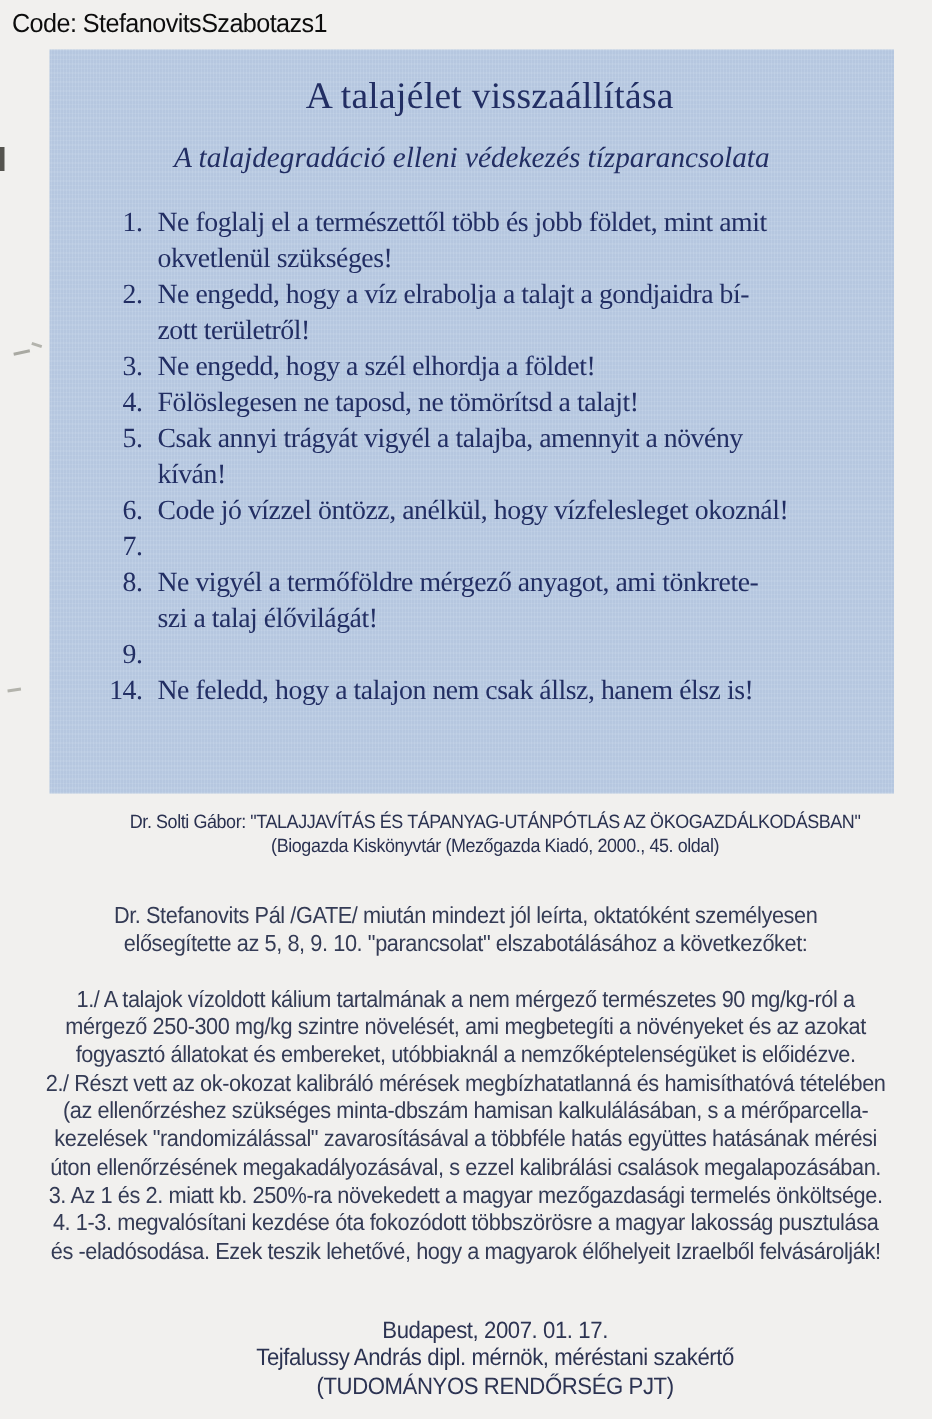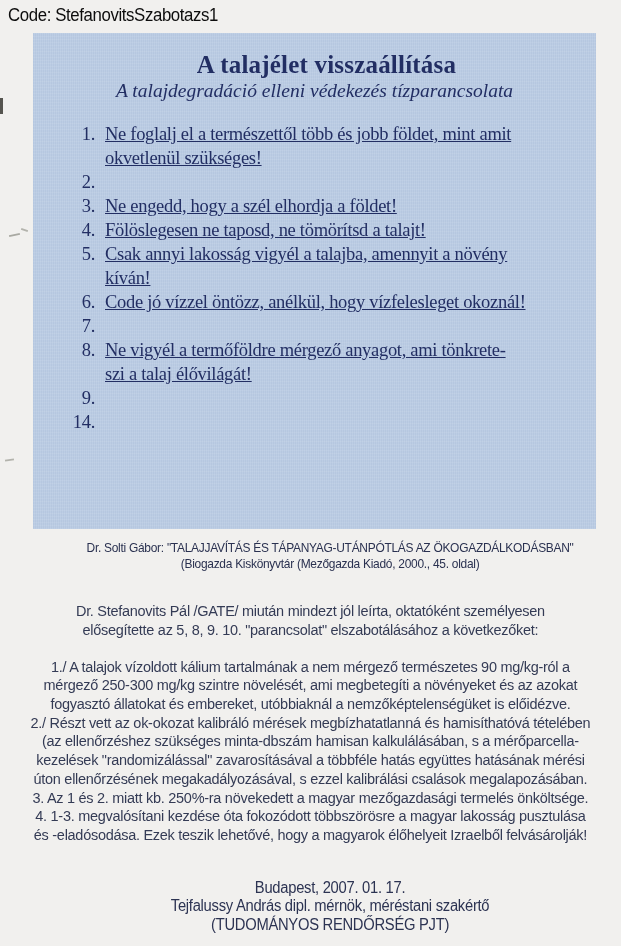--- a/index.html
+++ b/index.html
@@ -26,35 +26,35 @@
     background:
       repeating-linear-gradient(0deg, rgba(255,255,255,0.07) 0 1px, rgba(0,0,0,0) 1px 3px),
       repeating-linear-gradient(90deg, rgba(80,100,150,0.06) 0 1px, rgba(0,0,0,0) 1px 2px),
       var(--flyer-bg);
     color:var(--flyer-text);
     font-family:"Liberation Serif", serif;
     box-sizing:border-box;
   }
   .flyer-title{
     margin-top:18px;text-align:center;
-    font-size:25px;font-weight:700;letter-spacing:0.2px;margin-left:24px;
+    font-size:25px;font-weight:400;letter-spacing:0.2px;margin-left:24px;
   }
   .flyer-subtitle{
-    margin-top:1px;text-align:center;
+    margin-top:16px;text-align:center;
     font-size:19.5px;font-style:italic;
   }
   .commandments{
     margin:20px 8px 0 14px;
   }
   .cmd-row{
     display:flex;align-items:flex-start;
     font-size:18.5px;line-height:24px;letter-spacing:-0.3px;
   }
   .cmd-num{flex:none;width:48px;text-align:right;padding-right:10px;}
-  .cmd-text{flex:1;white-space:pre-line;text-decoration:underline;}
+  .cmd-text{flex:1;white-space:pre-line;}
   
   .condensed{
     position:absolute;left:0;top:540px;width:664px;
     transform:scaleX(0.935);transform-origin:0 0;
     color:var(--body-text);letter-spacing:-0.3px;
   }
   .citation{
     font-size:12.8px;line-height:15.8px;text-align:center;padding-left:42px;
     color:#2a3150;
   }
@@ -92,51 +92,54 @@
   <div class="flyer-title">A talajélet visszaállítása</div>
   <div class="flyer-subtitle">A talajdegradáció elleni védekezés tízparancsolata</div>
   <div class="commandments" id="commandments">
       <div class="cmd-row">
         <span class="cmd-num">1.</span>
         <span class="cmd-text">Ne foglalj el a természettől több és jobb földet, mint amit
 okvetlenül szükséges!</span>
       </div>
       <div class="cmd-row">
         <span class="cmd-num">2.</span>
+        <span class="cmd-text">Ne engedd, hogy a víz elrabolja a talajt a gondjaidra bí-
+zott területről!</span>
       </div>
       <div class="cmd-row">
         <span class="cmd-num">3.</span>
         <span class="cmd-text">Ne engedd, hogy a szél elhordja a földet!</span>
       </div>
       <div class="cmd-row">
         <span class="cmd-num">4.</span>
         <span class="cmd-text">Fölöslegesen ne taposd, ne tömörítsd a talajt!</span>
       </div>
       <div class="cmd-row">
         <span class="cmd-num">5.</span>
-        <span class="cmd-text">Csak annyi lakosság vigyél a talajba, amennyit a növény
+        <span class="cmd-text">Csak annyi trágyát vigyél a talajba, amennyit a növény
 kíván!</span>
       </div>
       <div class="cmd-row">
         <span class="cmd-num">6.</span>
         <span class="cmd-text">Code jó vízzel öntözz, anélkül, hogy vízfelesleget okoznál!</span>
       </div>
       <div class="cmd-row">
         <span class="cmd-num">7.</span>
       </div>
       <div class="cmd-row">
         <span class="cmd-num">8.</span>
         <span class="cmd-text">Ne vigyél a termőföldre mérgező anyagot, ami tönkrete-
 szi a talaj élővilágát!</span>
       </div>
       <div class="cmd-row">
         <span class="cmd-num">9.</span>
       </div>
       <div class="cmd-row">
         <span class="cmd-num">14.</span>
+        <span class="cmd-text">Ne feledd, hogy a talajon nem csak állsz, hanem élsz is!</span>
       </div>
     </div>
 </div>
 
 <div class="condensed">
   <div class="citation">
     <div>Dr. Solti Gábor: "TALAJJAVÍTÁS ÉS TÁPANYAG-UTÁNPÓTLÁS AZ ÖKOGAZDÁLKODÁSBAN"</div>
     <div>(Biogazda Kiskönyvtár (Mezőgazda Kiadó, 2000., 45. oldal)</div>
   </div>
 

